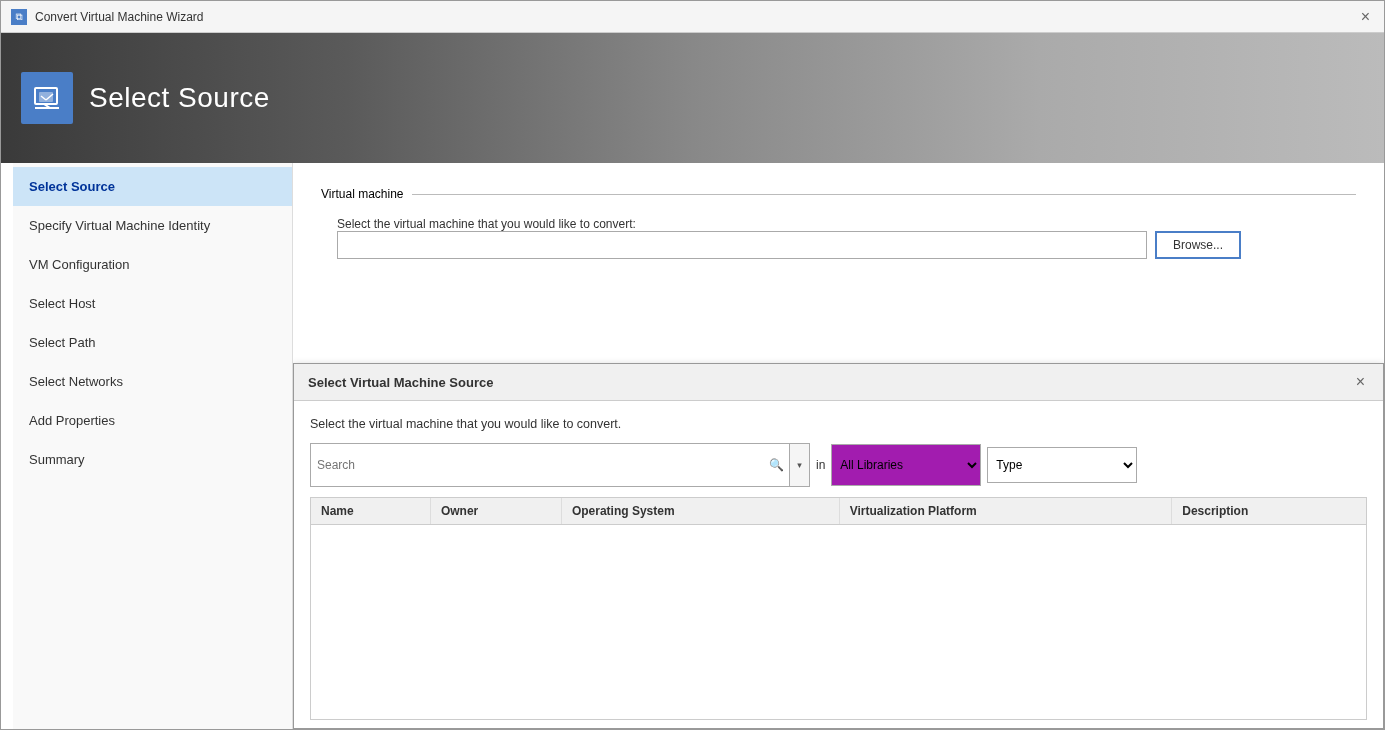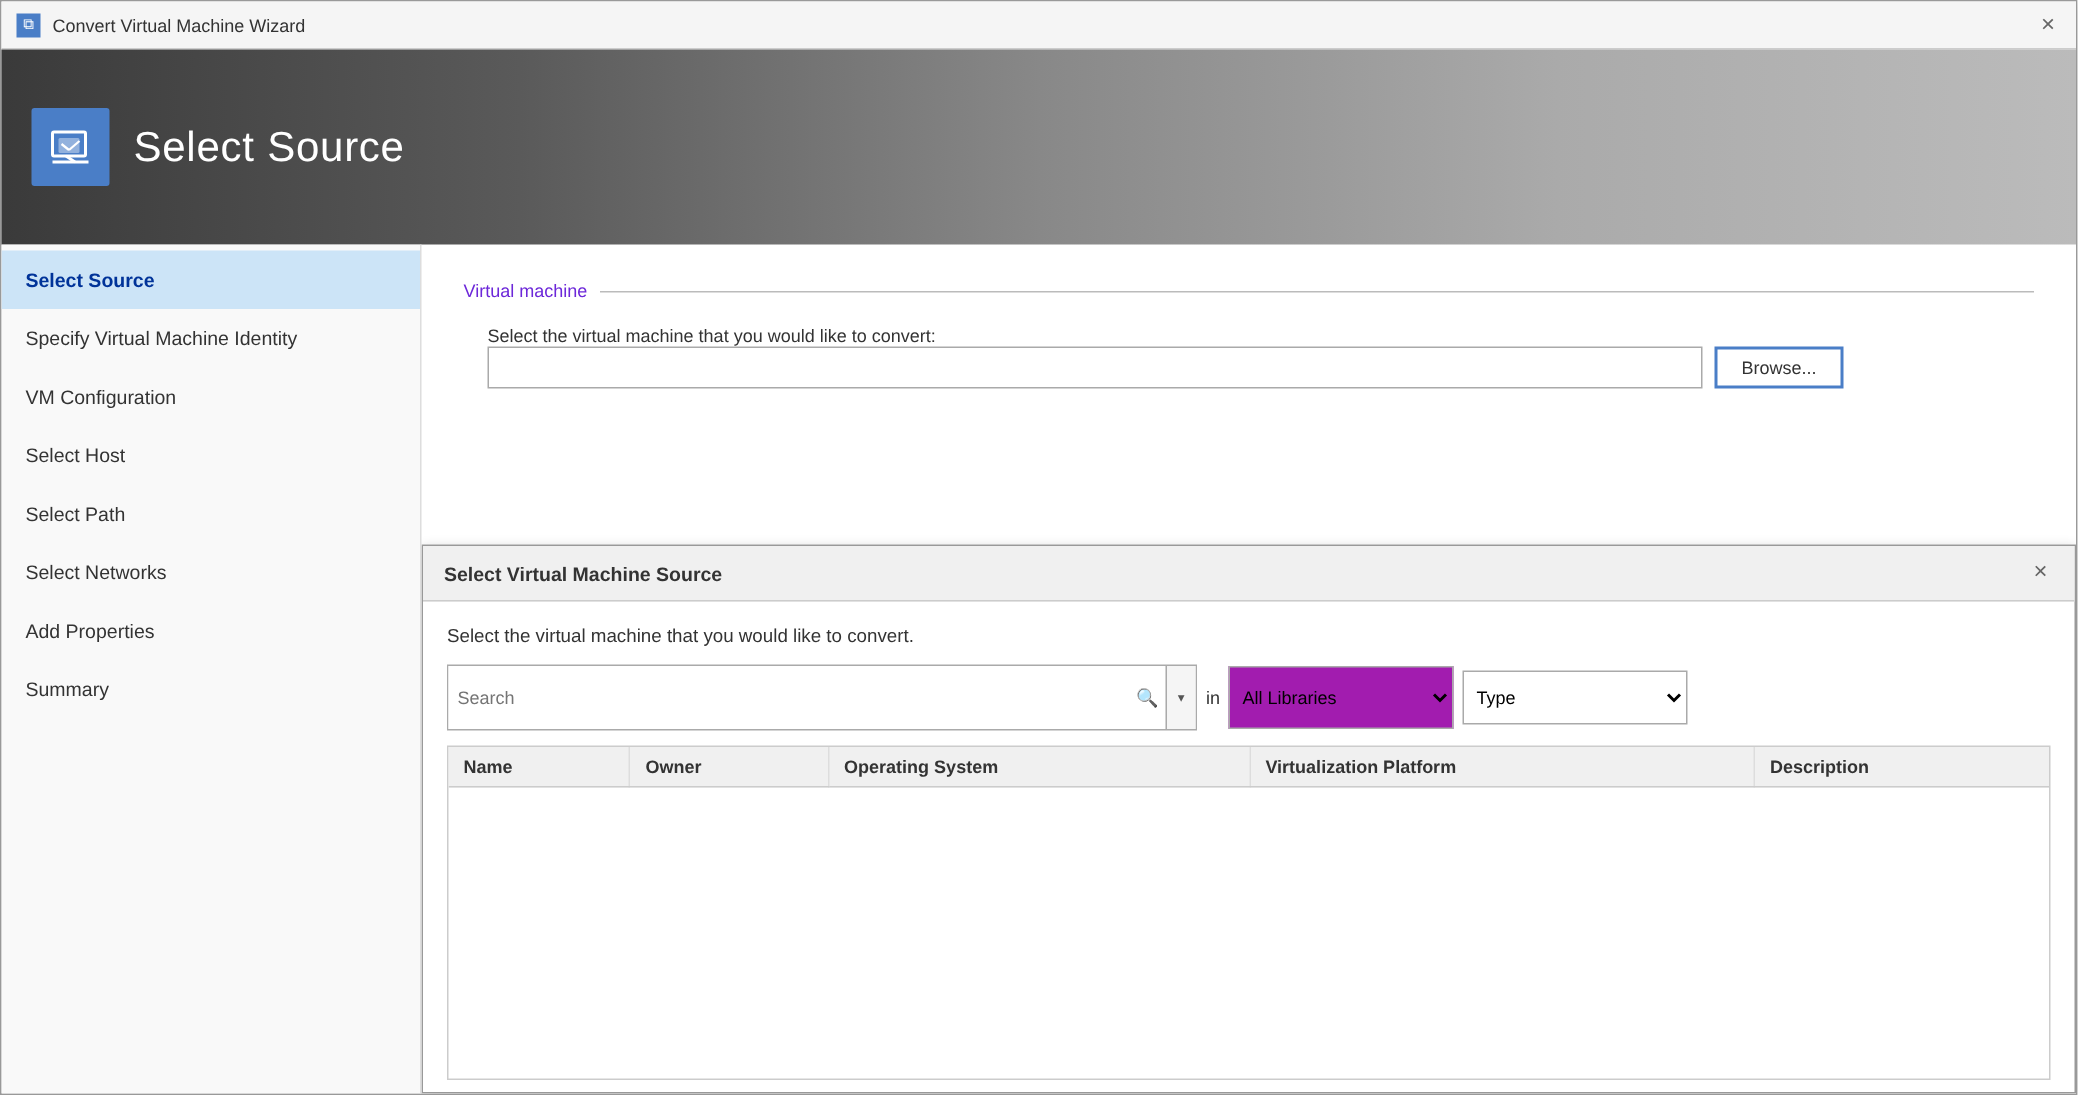--- a/index.html
+++ b/index.html
@@ -85,20 +85,21 @@
     .header-title {
       color: white;
       font-size: 28px;
       font-weight: 300;
       letter-spacing: 0.5px;
     }
     .main-content {
       display: flex;
       flex: 1;
       overflow: hidden;
+      padding-left: 12px;
     }
     .sidebar {
       width: 280px;
       background: #f9f9f9;
       border-right: 1px solid #ddd;
       flex-shrink: 0;
       padding-top: 4px;
     }
     .sidebar-item {
       padding: 12px 16px;
@@ -128,21 +129,21 @@
       margin-bottom: 24px;
       max-width: 900px;
     }
     .section-divider {
       display: flex;
       align-items: center;
       margin-bottom: 16px;
     }
     .section-label {
       font-size: 12px;
-      color: #6d28d9;
+      color: #000000;
       white-space: nowrap;
       margin-right: 8px;
     }
     .section-line {
       flex: 1;
       height: 1px;
       background: #bbb;
     }
     .sub-text {
       font-size: 12px;

